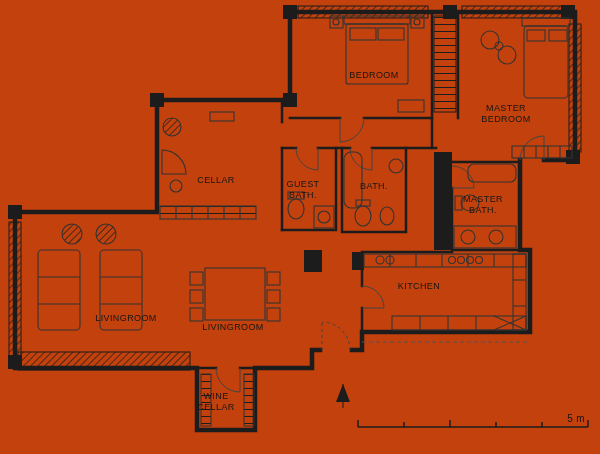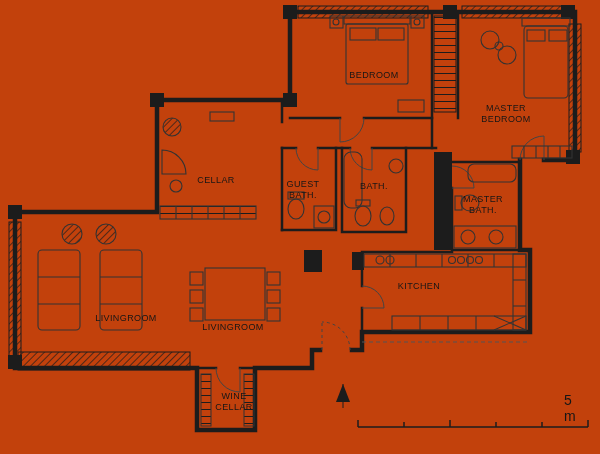--- a/index.html
+++ b/index.html
@@ -8,21 +8,21 @@
     font-family:"Liberation Sans",sans-serif;
   }
   .plan svg{position:absolute;left:0;top:0;}
   .room-label{
     position:absolute;transform:translate(-50%,-50%);
     font-size:9px;font-weight:500;letter-spacing:.4px;color:#161616;
     white-space:pre-line;text-align:center;line-height:1.2;
   }
   .scale-label{
     position:absolute;transform:translate(-50%,-100%);
-    font-size:14px;color:#161616;letter-spacing:.3px;
+    font-size:10px;color:#161616;letter-spacing:.3px;
   }
 </style>
 </head>
 <body>
 
 <div class="plan">
 
   <svg width="600" height="454" viewBox="0 0 600 454">
     <defs>
       <pattern id="hatch" width="5" height="5" patternUnits="userSpaceOnUse" patternTransform="rotate(45)">
@@ -225,18 +225,18 @@
 BEDROOM</div>
   <div class="room-label" style="left:216px;top:180px">CELLAR</div>
   <div class="room-label" style="left:303px;top:190px">GUEST
 BATH.</div>
   <div class="room-label" style="left:374px;top:186px">BATH.</div>
   <div class="room-label" style="left:483px;top:205px">MASTER
 BATH.</div>
   <div class="room-label" style="left:126px;top:318px">LIVINGROOM</div>
   <div class="room-label" style="left:233px;top:327px">LIVINGROOM</div>
   <div class="room-label" style="left:419px;top:286px">KITCHEN</div>
-  <div class="room-label" style="left:234px;top:402px">WINE
+  <div class="room-label" style="left:216px;top:402px">WINE
 CELLAR</div>
 
   <div class="scale-label" style="left:576px;top:424px">5 m</div>
 
 </div>
 
 </body></html>

